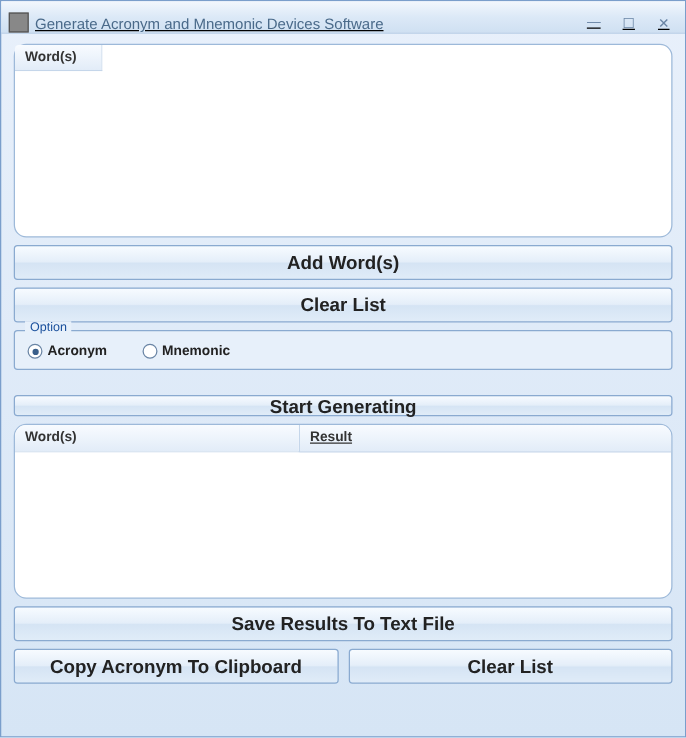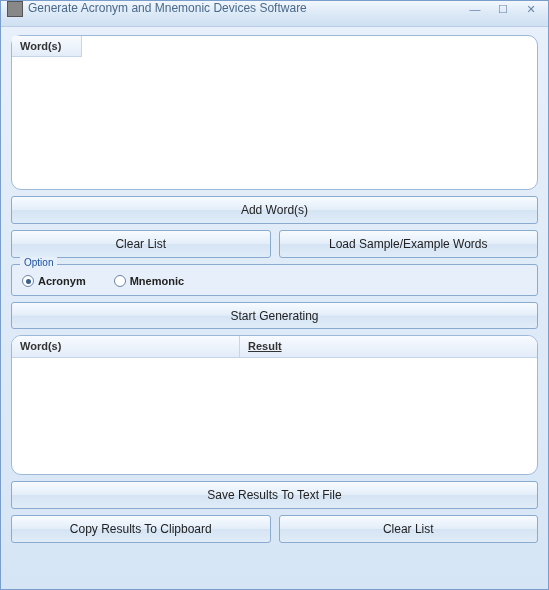--- a/index.html
+++ b/index.html
@@ -15,22 +15,23 @@
   width: 549px;
   height: 590px;
   background: linear-gradient(to bottom, #e8f0fb 0%, #d6e5f5 100%);
   border: 1px solid #7a9ecb;
 }
 .titlebar {
   height: 26px;
   background: linear-gradient(to bottom, #f2f7fd 0%, #dce9f7 50%, #cfe0f2 100%);
   border-bottom: 1px solid #b8cde6;
   display: flex;
-  align-items: flex-start;
+  align-items: flex-end;
   padding: 0 4px 0 6px;
+  text-decoration: underline;
 }
 .titlebar .app-icon {
   width: 16px;
   height: 16px;
   margin-right: 5px;
   background: #888;
   display: inline-block;
   border: 1px solid #555;
 }
 .titlebar .title {
@@ -78,22 +79,22 @@
   gap: 8px;
   margin-top: 6px;
 }
 .btn {
   flex: 1;
   height: 28px;
   background: linear-gradient(to bottom, #f7fbff 0%, #e4eef9 48%, #d5e4f4 52%, #e0ecf8 100%);
   border: 1px solid #8aaad0;
   border-radius: 3px;
   font-family: Tahoma, Arial, sans-serif;
-  font-size: 12px;
-  font-weight: normal;
+  font-size: 15px;
+  font-weight: bold;
   color: #222;
   cursor: pointer;
 }
 .fieldset {
   border: 1px solid #8aaad0;
   border-radius: 3px;
   margin-top: 6px;
   padding: 6px 10px 8px 10px;
   position: relative;
   background: #e7f0fa;
@@ -132,22 +133,22 @@
 .radio.checked::after {
   content: "";
   width: 5px;
   height: 5px;
   background: #3a5f8a;
   border-radius: 50%;
 }
 .radio-label { font-weight: bold; color: #222; font-size: 11px; }
 .start-btn {
   width: 100%;
-  height: 27px;
-  margin-top: 6px;
+  height: 17px;
+  margin-top: 20px;
 }
 .results-panel {
   height: 140px;
   margin-top: 6px;
   position: relative;
   overflow: hidden;
 }
 .results-header {
   display: flex;
   height: 22px;
@@ -180,21 +181,20 @@
     <div class="panel input-panel">
       <div class="col-header">Word(s)</div>
     </div>
 
     <div class="btn-row">
       <button class="btn">Add Word(s)</button>
     </div>
 
     <div class="btn-row">
       <button class="btn">Clear List</button>
-      <button class="btn">Load Sample/Example Words</button>
     </div>
 
     <div class="fieldset">
       <span class="legend">Option</span>
       <div class="radio-group">
         <div class="radio-item">
           <span class="radio checked"></span>
           <span class="radio-label">Acronym</span>
         </div>
         <div class="radio-item">
@@ -211,18 +211,18 @@
         <div class="col">Word(s)</div>
         <div class="col">Result</div>
       </div>
     </div>
 
     <div class="btn-row">
       <button class="btn">Save Results To Text File</button>
     </div>
 
     <div class="btn-row">
-      <button class="btn">Copy Results To Clipboard</button>
+      <button class="btn">Copy Acronym To Clipboard</button>
       <button class="btn">Clear List</button>
     </div>
 
   </div>
 </div>
 
 </body></html>

